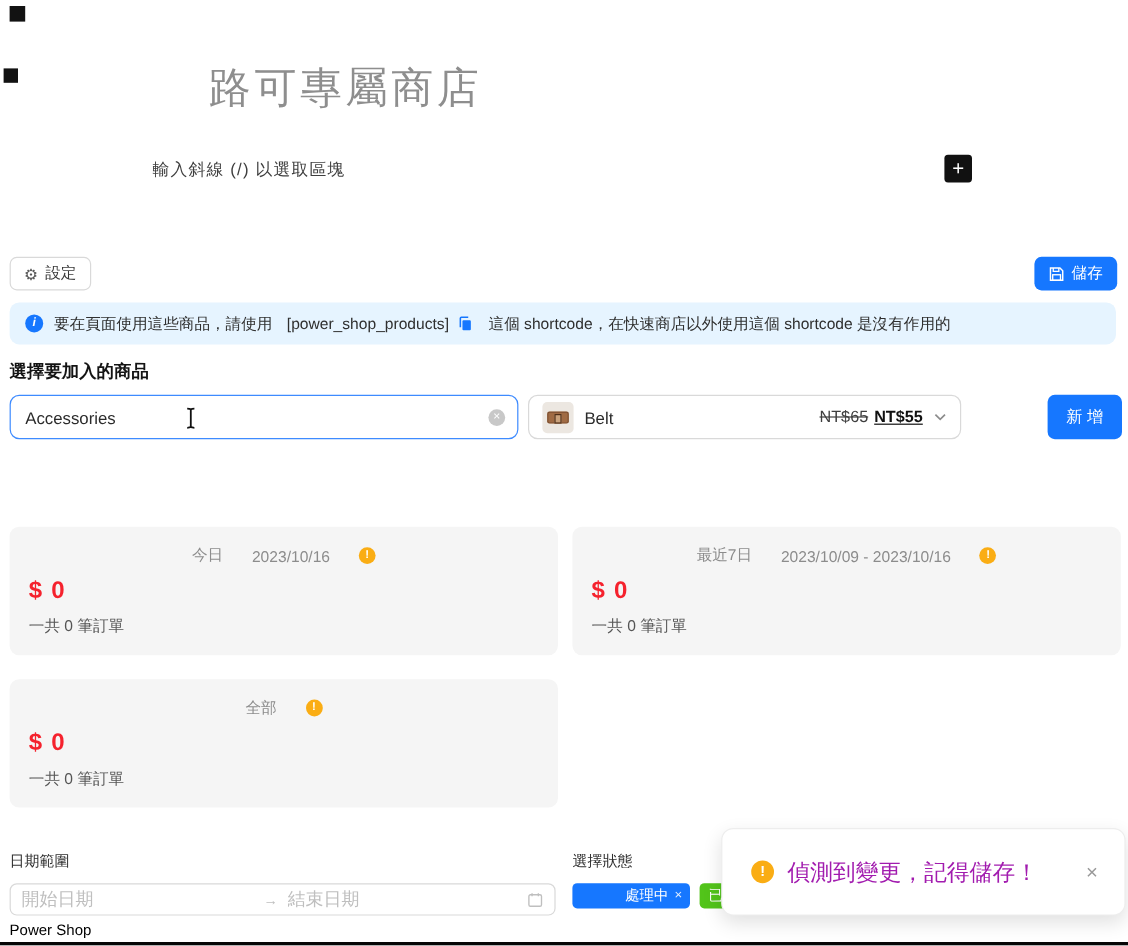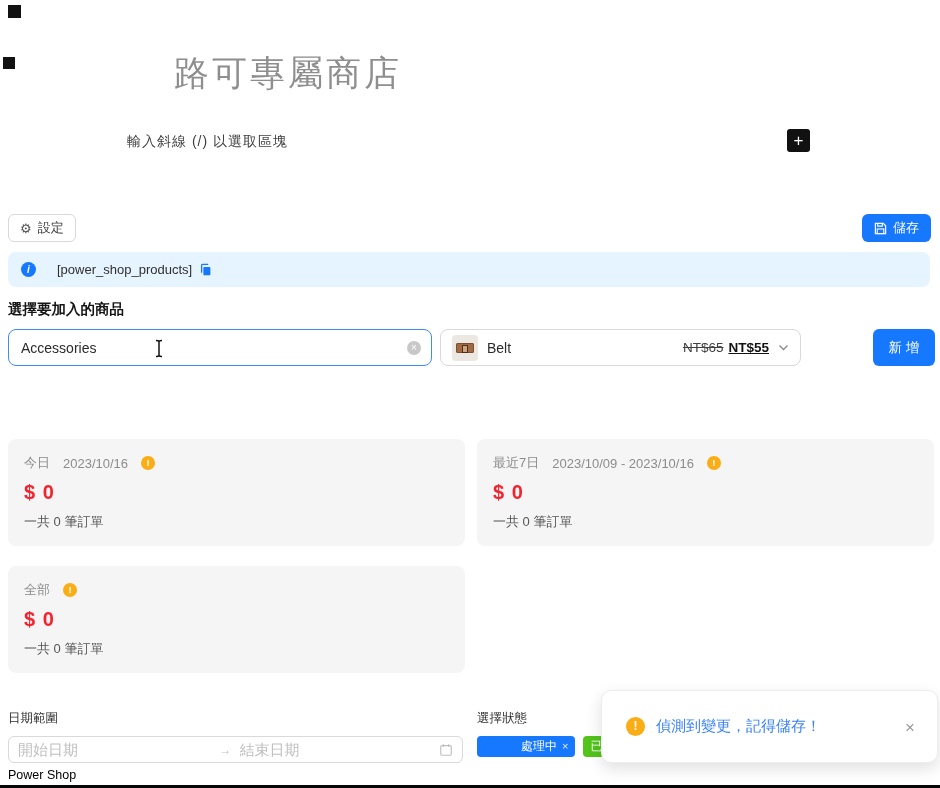--- a/index.html
+++ b/index.html
@@ -34,41 +34,41 @@
   .belt::after{content:"";position:absolute;left:6px;top:2px;width:4px;height:6px;border:1px solid #503019;background:#caa27c;}
   .pname{margin-left:9px;font-size:14px;color:#2b2b2b;}
   .spacer{flex:1;}
   .price-orig{font-size:13.5px;color:#3f3f3f;text-decoration:line-through;margin-right:5px;}
   .price-sale{font-size:13.5px;color:#111;font-weight:bold;text-decoration:underline;margin-right:9px;}
   .add-btn{position:absolute;left:873px;top:329px;width:62px;height:37px;background:var(--primary);color:#fff;border:none;border-radius:6px;font-size:13.5px;cursor:pointer;font-family:inherit;}
   .card{position:absolute;width:457px;height:107px;background:var(--card-bg);border-radius:8px;padding:15px 16px;}
   .card1{left:8px;top:439px;}
   .card2{left:477px;top:439px;}
   .card3{left:8px;top:566px;}
-  .card-head{display:flex;align-items:center;gap:13px;font-size:13px;color:#8c8c8c;}
+  .card-head{display:flex;align-items:center;gap:24px;font-size:13px;color:#8c8c8c;justify-content:center;}
   .card-head [data-name="stat-date"]:empty{display:none;}
   .warn-dot{width:14px;height:14px;border-radius:50%;background:var(--warning);color:#fff;font-size:9.5px;font-weight:bold;line-height:14px;text-align:center;flex:0 0 auto;display:inline-block;cursor:pointer;}
   .card-amount{margin-top:9px;font-size:20px;font-weight:bold;color:var(--danger);letter-spacing:1px;}
   .card-orders{margin-top:9px;font-size:13px;color:#555;}
   .filter-label{position:absolute;font-size:12.5px;color:#2f2f2f;}
   .date-label{left:8px;top:710px;}
   .status-label{left:477px;top:710px;text-align:center;}
   .date-picker{position:absolute;left:8px;top:736px;width:455px;height:27px;border:1px solid #d9d9d9;border-radius:6px;background:#fff;display:flex;align-items:center;padding:0 9px;}
   .date-input{flex:1;border:none;outline:none;font-size:15px;color:#333;font-family:inherit;background:transparent;min-width:0;cursor:text;}
   .date-input::placeholder{color:#bfbfbf;}
   .arrow{color:#bfbfbf;font-size:12px;margin:0 8px;}
   .cal{flex:0 0 auto;margin-left:6px;}
   .tags{position:absolute;left:477px;top:736px;display:flex;gap:8px;}
   .tag{height:21px;display:flex;align-items:center;gap:5px;padding:0 7px;border-radius:4px;font-size:12px;color:#fff;cursor:pointer;}
   .tag-blue{background:var(--primary);padding-left:44px;}
   .tag-green{background:var(--success);}
   .tag-x{font-size:11px;line-height:1;opacity:.9;cursor:pointer;}
   .toast{position:absolute;left:601px;top:690px;width:337px;height:73px;background:#fff;border:1px solid #ededed;border-radius:10px;box-shadow:0 6px 16px rgba(0,0,0,.12);display:flex;align-items:center;padding:0 40px 0 24px;gap:11px;}
   .toast-dot{width:19px;height:19px;line-height:19px;font-size:12px;cursor:default;}
-  .toast-msg{font-size:15px;color:#3b82f6;white-space:nowrap;}
+  .toast-msg{font-size:19px;color:#a21caf;white-space:nowrap;}
   .toast-close{position:absolute;right:22px;top:50%;transform:translateY(-50%);color:#999;font-size:17px;line-height:1;cursor:pointer;}
   .footer-brand{position:absolute;left:8px;top:768px;font-size:12.5px;color:#000;}
   .footer-bar{position:absolute;left:0;bottom:0;width:100%;height:3px;background:#060606;}
 </style>
 </head>
 <body>
 
 <div class="sq sq1" data-name="corner-block"></div>
 <div class="sq sq2" data-name="corner-block-2"></div>
 
@@ -86,25 +86,27 @@
     <path d="M1.5 1.5 H10 L12.5 4 V12.5 H1.5 Z" fill="none" stroke="#fff" stroke-width="1.3"></path>
     <path d="M4 1.5 V4.5 H9 V1.5" fill="none" stroke="#fff" stroke-width="1.2"></path>
     <rect x="3.5" y="7.5" width="7" height="5" fill="none" stroke="#fff" stroke-width="1.2"></rect>
   </svg>
   <span data-name="save-label">儲存</span>
 </button>
 
 <div class="banner" data-name="info-banner">
   <span class="info-dot" data-name="info-icon">i</span>
   <span class="banner-text" data-name="banner-text">
+    <span data-name="banner-text-before">要在頁面使用這些商品，請使用</span>
     <span class="shortcode" data-name="shortcode">[power_shop_products]</span>
     <svg class="copy" width="14" height="14" viewBox="0 0 16 16" data-name="copy-icon">
       <rect x="5" y="4.5" width="8" height="9.5" rx="1" fill="currentColor"></rect>
       <path d="M3 11 V2.5 A1 1 0 0 1 4 1.5 H10.5" fill="none" stroke="currentColor" stroke-width="1.5"></path>
     </svg>
+    <span data-name="banner-text-after">這個 shortcode，在快速商店以外使用這個 shortcode 是沒有作用的</span>
   </span>
 </div>
 
 <div class="section-label" data-name="product-section-label">選擇要加入的商品</div>
 
 <div class="search-wrap" data-name="product-search">
   <input class="search-input" data-name="search-input" value="Accessories" style="">
   <svg class="ibeam" width="12" height="19" viewBox="0 0 12 19" data-name="text-cursor-icon">
     <path d="M3 1.5 C4.5 1.5 5 2 6 2 C7 2 7.5 1.5 9 1.5" stroke="#111" fill="none" stroke-width="1.5"></path>
     <line x1="6" y1="2" x2="6" y2="17" stroke="#111" stroke-width="1.5"></line>

